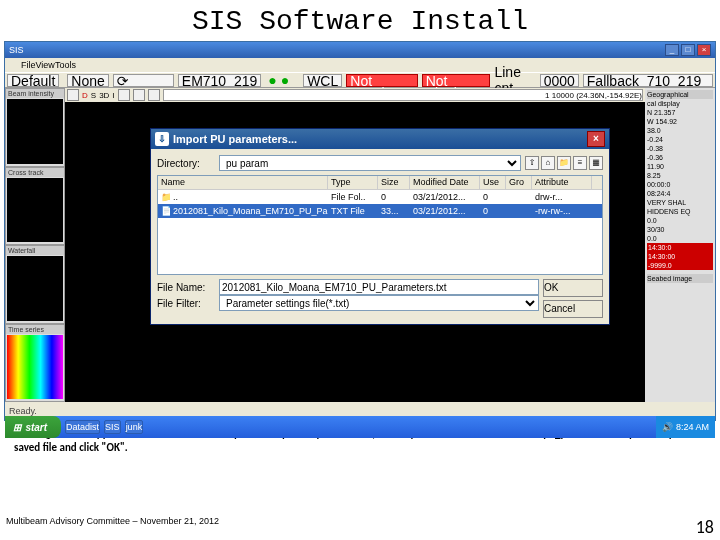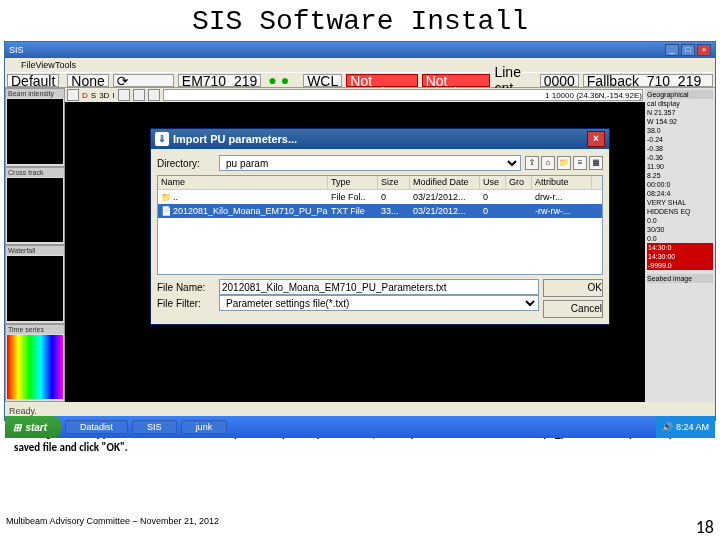--- a/index.html
+++ b/index.html
@@ -41,25 +41,25 @@
 .fl-header{display:flex;background:#ece9d8;font-size:9px;height:14px;border-bottom:1px solid #ccc}
 .fl-header span{padding:1px 3px;border-right:1px solid #ccc;overflow:hidden}
 .fl-row{display:flex;font-size:9px;height:14px;align-items:center}
 .fl-row span{padding:0 3px;overflow:hidden;white-space:nowrap}
 .fl-row.selected{background:#316ac5;color:#fff}
 .fl-row .ficon{width:12px;font-size:9px}
 .c-name{width:170px}.c-type{width:50px}.c-size{width:32px}.c-mod{width:70px}.c-use{width:26px}.c-gro{width:26px}.c-attr{width:60px}
 .dlg-bottom{display:flex;gap:4px}
 .dlg-bottom .fields{flex:1}
 .dlg-bottom .btns{width:60px;display:flex;flex-direction:column;gap:3px}
-.btn{border:1px solid #888;background:#ece9d8;height:18px;font-size:10px;text-align:right;line-height:16px}
+.btn{border:1px solid #888;background:#ece9d8;height:18px;font-size:10px;text-align:left;line-height:16px}
 .statusbar{background:#ece9d8;height:14px;font-size:9px;padding:0 4px;display:flex;align-items:flex-end;color:#444}
 .taskbar{background:linear-gradient(#3c81f3,#245edb);height:22px;display:flex;align-items:center;font-size:10px;color:#fff}
 .start{background:linear-gradient(#3ca43c,#2d8a2d);height:22px;padding:0 14px 0 8px;display:flex;align-items:center;font-weight:bold;font-style:italic;border-radius:0 8px 8px 0}
-.task-item{background:#3b74d8;border:1px solid #2a5bb0;padding:1px 14px;margin-left:4px;border-radius:2px;font-size:9px}
+.task-item{background:#3b74d8;border:1px solid #2a5bb0;padding:1px 0;margin-left:4px;border-radius:2px;font-size:9px}
 .tray{margin-left:auto;background:#1a8ae0;padding:0 6px;height:22px;display:flex;align-items:center;font-size:9px}
 .caption{font-size:11px;padding:6px 14px 2px;line-height:14px;font-family:Calibri,Arial;font-weight:bold}
 .footer{position:absolute;bottom:2px;left:6px;right:6px;display:flex;font-size:9px;font-family:Calibri,Arial}
 .pagenum{font-size:18px;font-family:Calibri;font-weight:normal}
 .rp-red{background:#c00;color:#fff;padding:0 1px}
 </style>
 </head>
 <body>
 
 <div class="slide-title">SIS Software Install</div>

